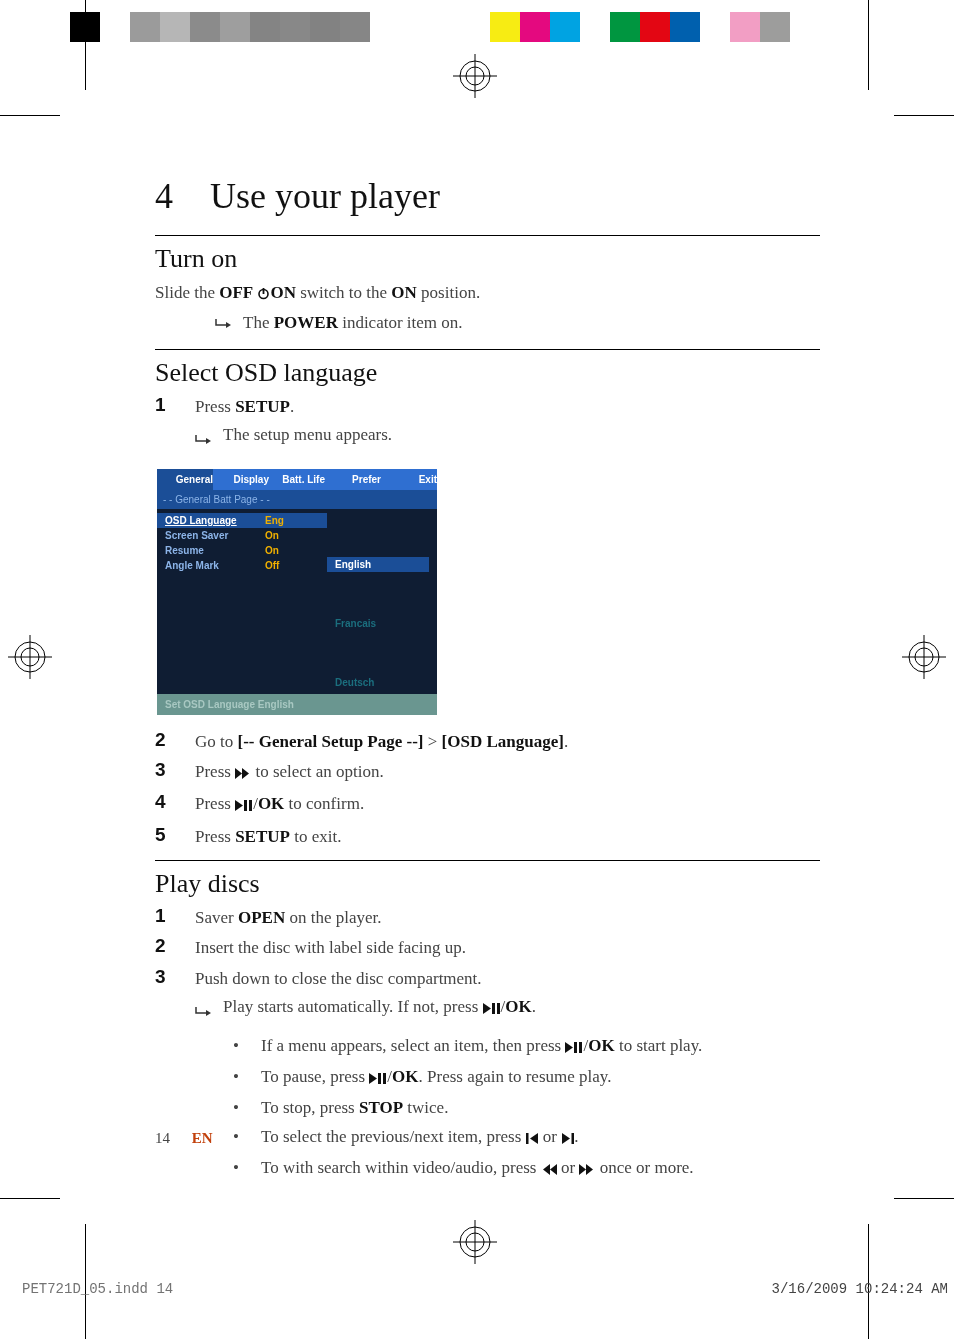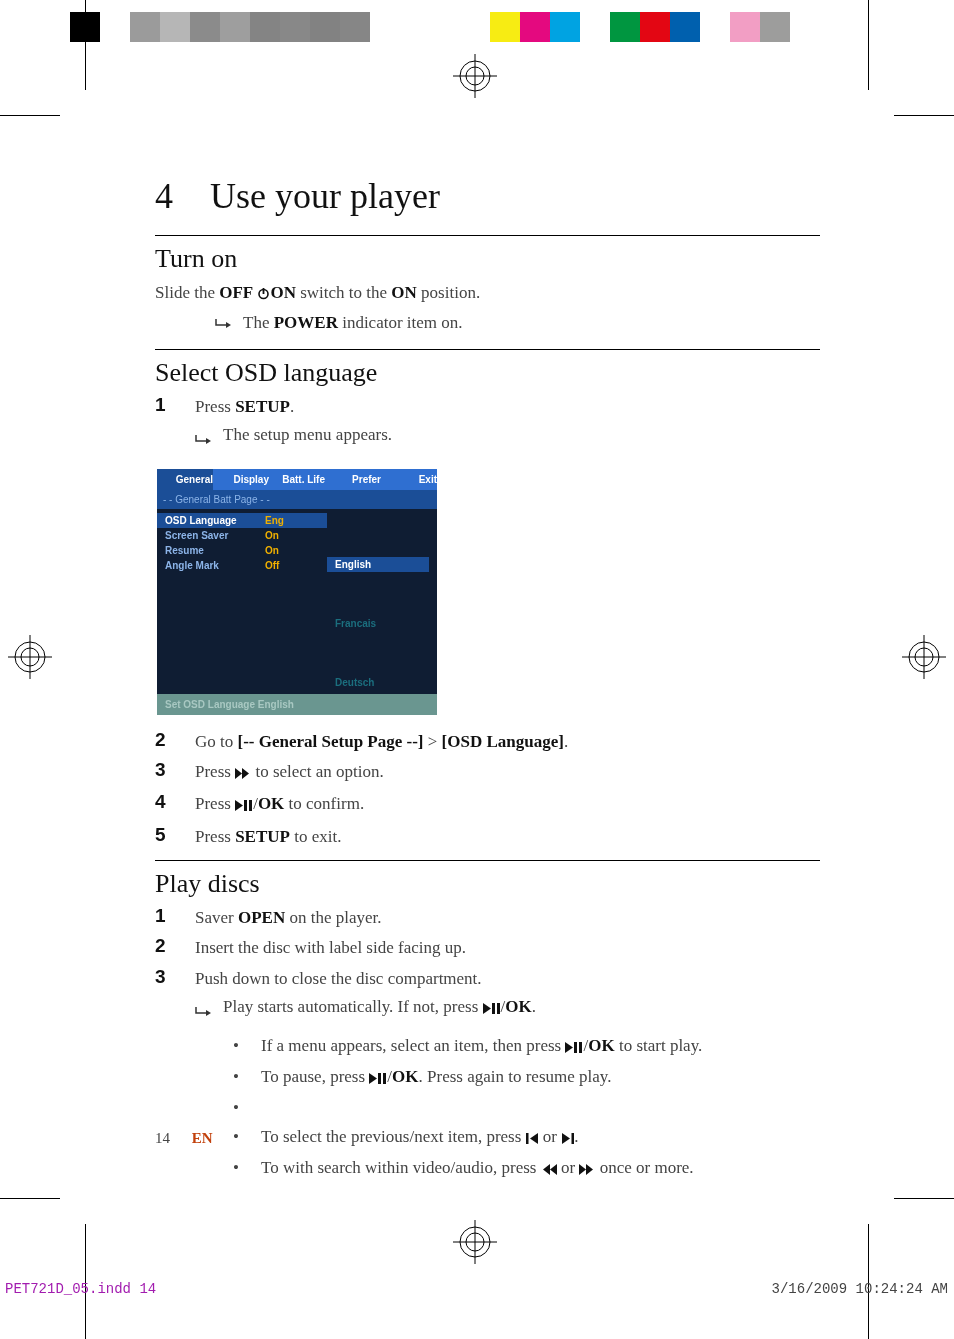--- a/index.html
+++ b/index.html
@@ -54,21 +54,21 @@
   .osd-row.sel { background:#1b4e97; }
   .osd-row.sel .k { color:#fff; }
   .osd-right { flex:1; padding:4px 8px; }
   .osd-right div { padding:2px 0; font-weight:700; color:#1b6e7e;margin-top:44px; }
   .osd-right .sel { background:#1b4e97; color:#fff; margin-left:-8px; padding-left:8px; }
   .osd-foot { background:#6a9690; color:#a8c8c2; padding:5px 8px; font-size:10px; font-weight:700; }
 
   .pgfoot { position:absolute; bottom: 192px; left: 155px; font-size: 15px; color:#444; }
   .pgfoot .en { font-weight:700; margin-left: 18px; color:#c2410c; }
 
-  .slug-l { position:absolute; bottom: 42px; left: 5px; font-family: "Courier New", monospace; font-size: 14px; color:#a21caf;margin-top:12px; }
+  .slug-l { position:absolute; bottom: 42px; left: 22px; font-family: "Courier New", monospace; font-size: 14px; color:#737373;margin-top:12px; }
   .slug-r { position:absolute; bottom: 42px; right: 6px; font-family: "Courier New", monospace; font-size: 14px; color:#444; }
 
   .icon { display:inline-block; vertical-align:-2px; }
 </style>
 </head>
 <body>
 
 <div class="colorbar" id="colorbar">
     <div style="background: rgb(0, 0, 0);"></div>
     <div style="background: rgb(255, 255, 255);"></div>
@@ -186,21 +186,21 @@
         <div style="background: rgb(27, 78, 151);">General</div>
         <div style="background: rgb(47, 111, 209);">Display</div>
         <div style="background: rgb(47, 111, 209);">Batt. Life</div>
         <div style="background: rgb(47, 111, 209);">Prefer</div>
         <div style="background: rgb(47, 111, 209);">Exit</div>
       </div>
     <div class="osd-banner">- -    General Batt Page   - -</div>
     <div class="osd-body">
       <div class="osd-left" id="osd-left">
           <div class="osd-row sel">
-            <span class="k" style="color: rgb(255, 255, 255);">OSD  Language</span>
+            <span class="k" style="color: rgb(255, 255, 255); text-decoration: underline;">OSD  Language</span>
             <span class="v">Eng</span>
           </div>
           <div class="osd-row">
             <span class="k" style="color: rgb(140, 180, 232);">Screen Saver</span>
             <span class="v">On</span>
           </div>
           <div class="osd-row">
             <span class="k" style="color: rgb(140, 180, 232);">Resume</span>
             <span class="v">On</span>
           </div>
@@ -285,20 +285,21 @@
     <li>
         <span class="b">•</span>
         <span><span>To pause, press </span><span class="icon"><svg width="18" height="11" viewBox="0 0 18 11">
               <path d="M0 0 L8 5.5 L0 11 Z" fill="#111"></path>
               <rect x="9" y="0" width="3" height="11" fill="#111"></rect>
               <rect x="14" y="0" width="3" height="11" fill="#111"></rect>
             </svg></span><span>/</span><span class="bold">OK</span><span>. Press again to resume play.</span></span>
       </li>
     <li>
         <span class="b">•</span>
+        <span><span>To stop, press </span><span class="bold">STOP</span><span> twice.</span></span>
       </li>
     <li>
         <span class="b">•</span>
         <span><span>To select the previous/next item, press </span><span class="icon"><svg width="13" height="11" viewBox="0 0 13 11">
               <rect x="0" y="0" width="2.5" height="11" fill="#111"></rect>
               <path d="M12 0 L4 5.5 L12 11 Z" fill="#111"></path>
             </svg></span><span> or </span><span class="icon"><svg width="13" height="11" viewBox="0 0 13 11">
               <path d="M1 0 L9 5.5 L1 11 Z" fill="#111"></path>
               <rect x="10.5" y="0" width="2.5" height="11" fill="#111"></rect>
             </svg></span><span>.</span></span>

